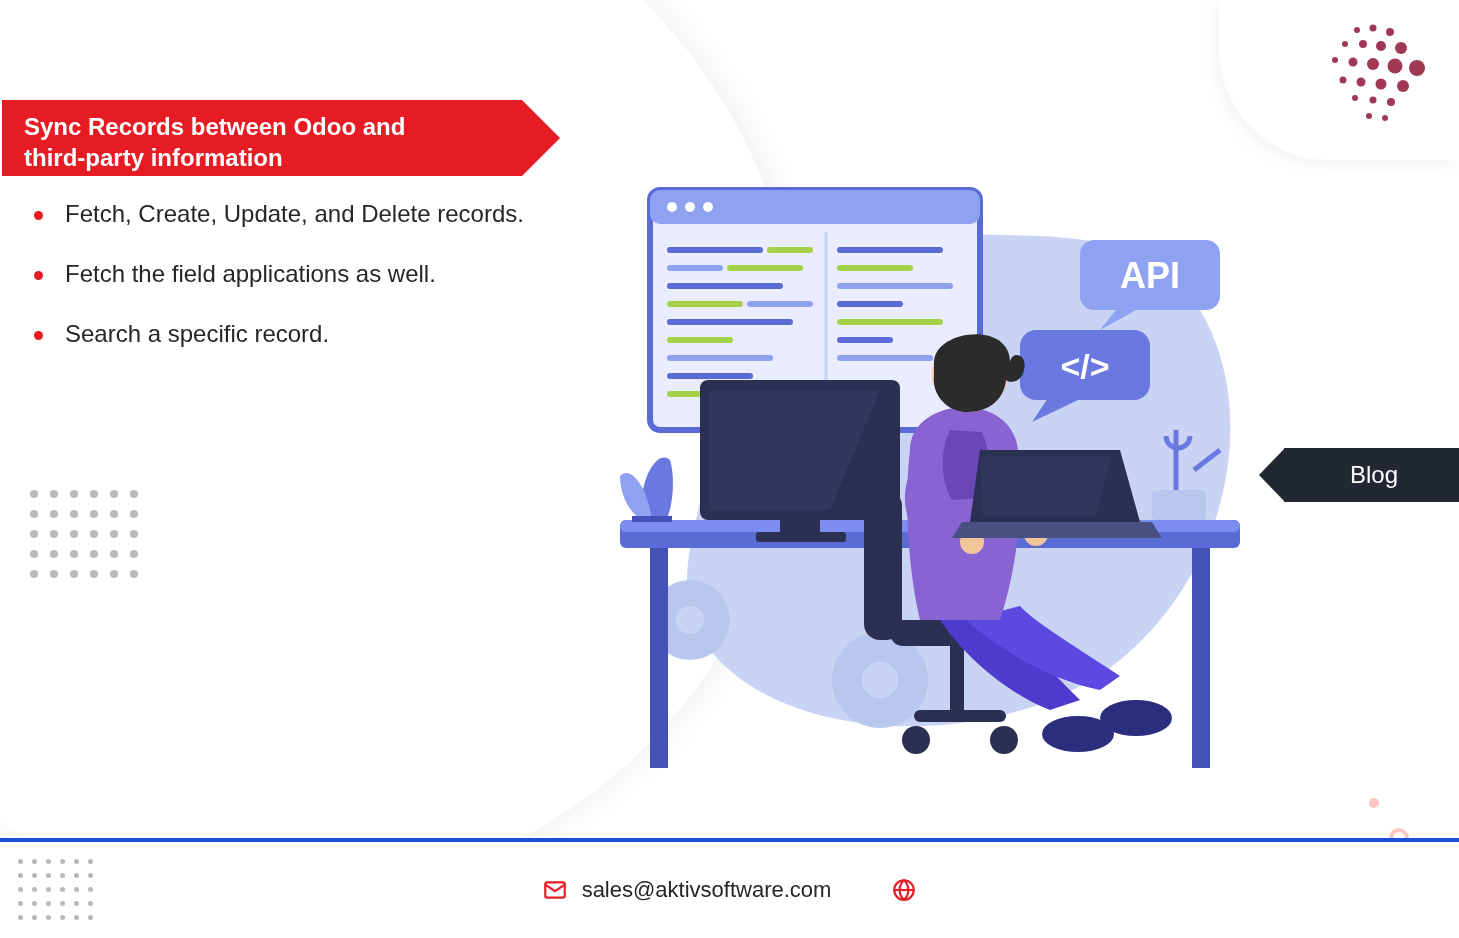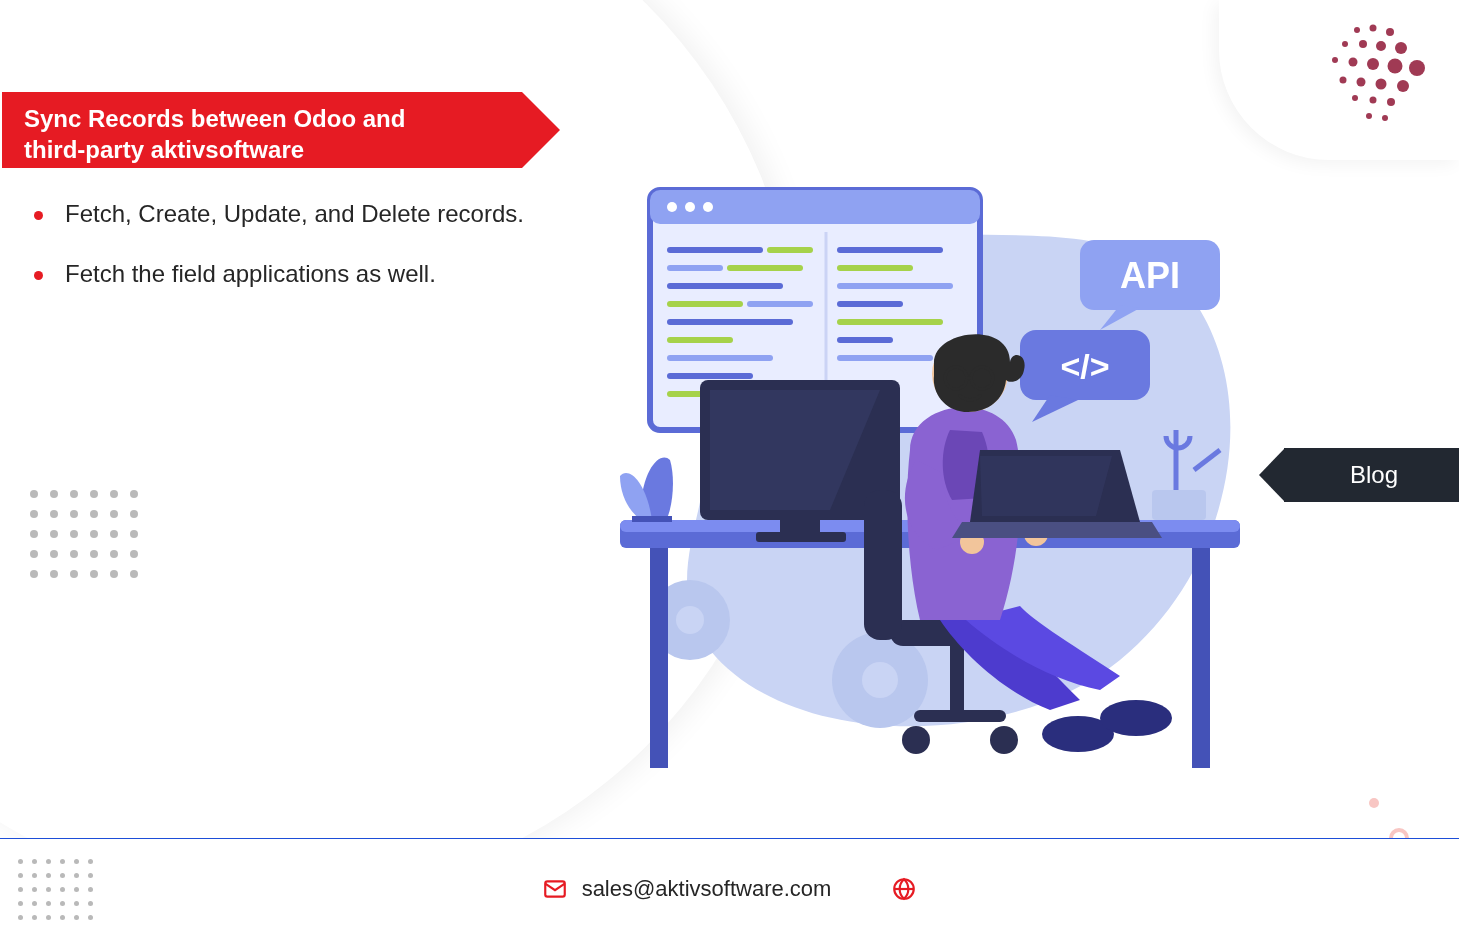--- a/index.html
+++ b/index.html
@@ -34,21 +34,21 @@
     left:-5px; top:-5px;
     width:620px; height:86px;
     background:#fff;
     z-index:2;
   }
 
   
   .banner {
     position: absolute;
     left: 2px;
-    top: 92px;
+    top: 100px;
     width: 520px;
     height: 76px;
     z-index: 5;
   }
   .banner .bg {
     position: absolute;
     inset: 0;
     background: #e61b23;
   }
   .banner .arrow {
@@ -171,21 +171,21 @@
   }
 
   
   .footer {
     position: absolute;
     left: 0;
     bottom: 0;
     height: 100px;
     width: 100%;
     background: #fff;
-    border-top: 1px solid #1d4ed8;
+    border-top: 4px solid #1d4ed8;
     display: flex;
     align-items: center;
     justify-content: center;
     gap: 60px;
     z-index: 10;
   }
   .footer .item {
     display: flex;
     align-items: center;
     gap: 14px;
@@ -205,32 +205,36 @@
 <div class="canvas">
 
   <div class="left-panel-shape"></div>
   <div class="top-mask"></div>
 
   <div class="banner">
     <div class="bg"></div>
     <div class="arrow"></div>
     <div class="txt">
       <span>Sync Records between Odoo and</span><br>
-      <span>third-party aktivsoftware</span>
+      <span>third-party information</span>
     </div>
   </div>
 
   <ul class="bullets">
     <li>
       <span class="dot"></span>
       <span class="lbl">Fetch, Create, Update, and Delete records.</span>
     </li>
     <li>
       <span class="dot"></span>
       <span class="lbl">Fetch the field applications as well.</span>
+    </li>
+    <li>
+      <span class="dot"></span>
+      <span class="lbl">Search a specific record.</span>
     </li>
   </ul>
 
   <div class="dot-grid" style="left:30px; top:490px;">
     <span></span>
       <span></span>
       <span></span>
       <span></span>
       <span></span>
       <span></span>

